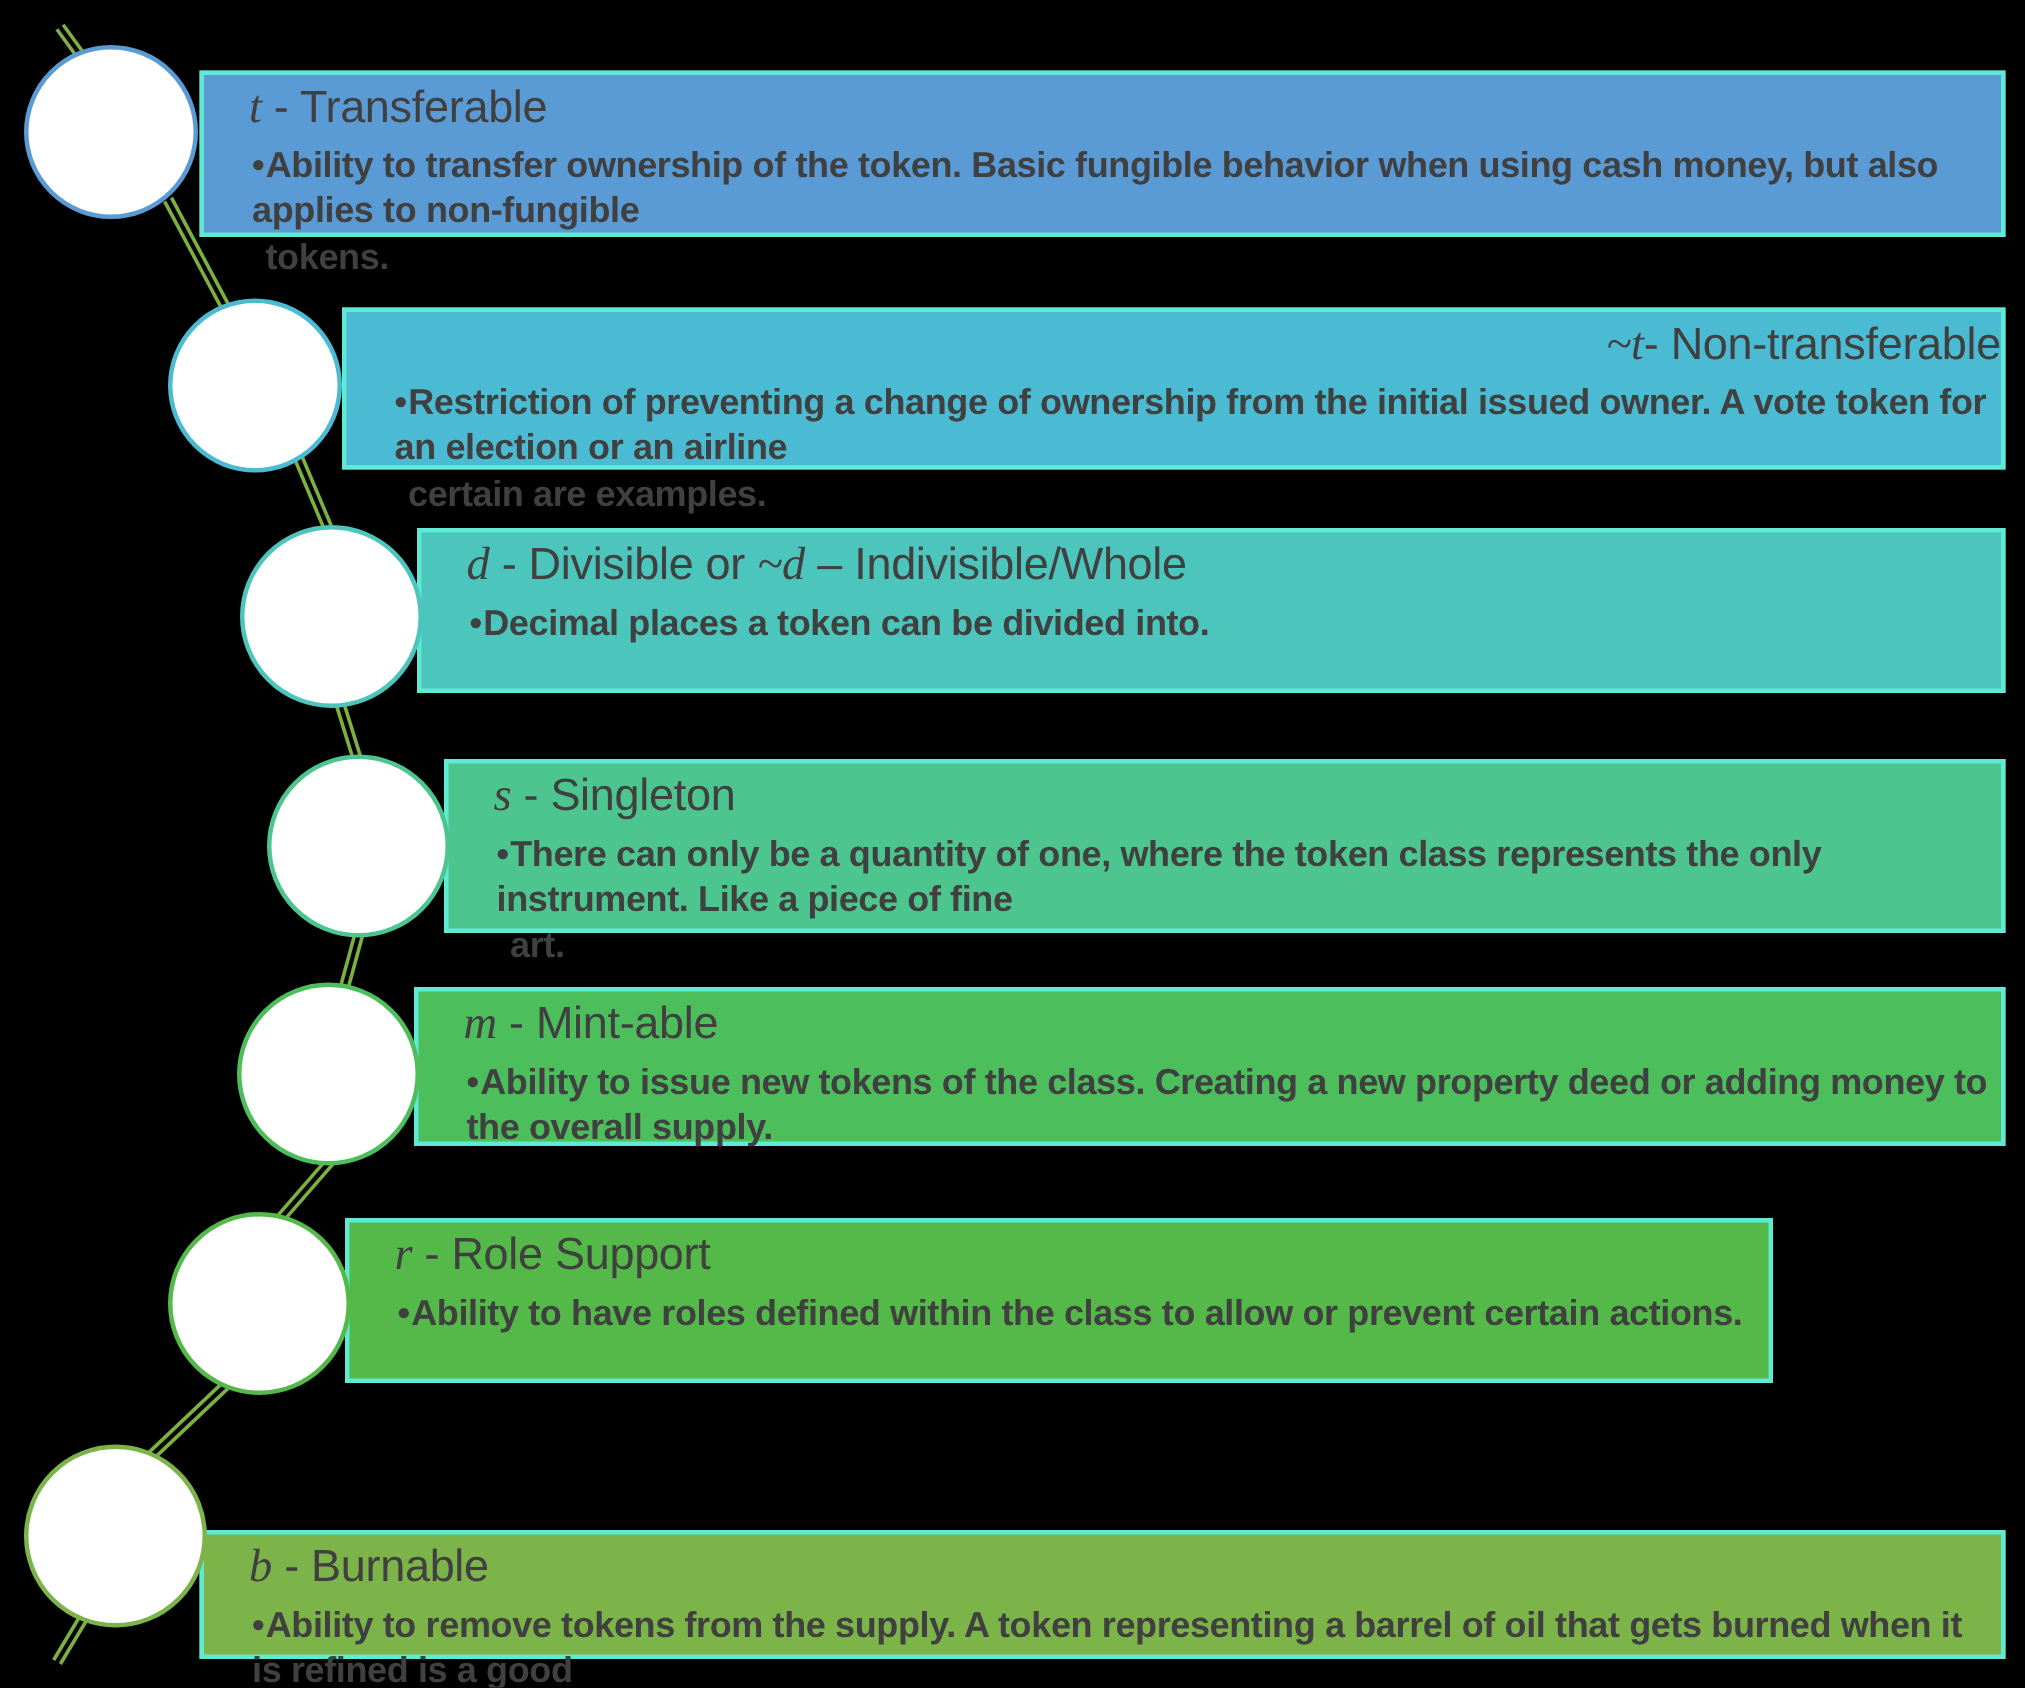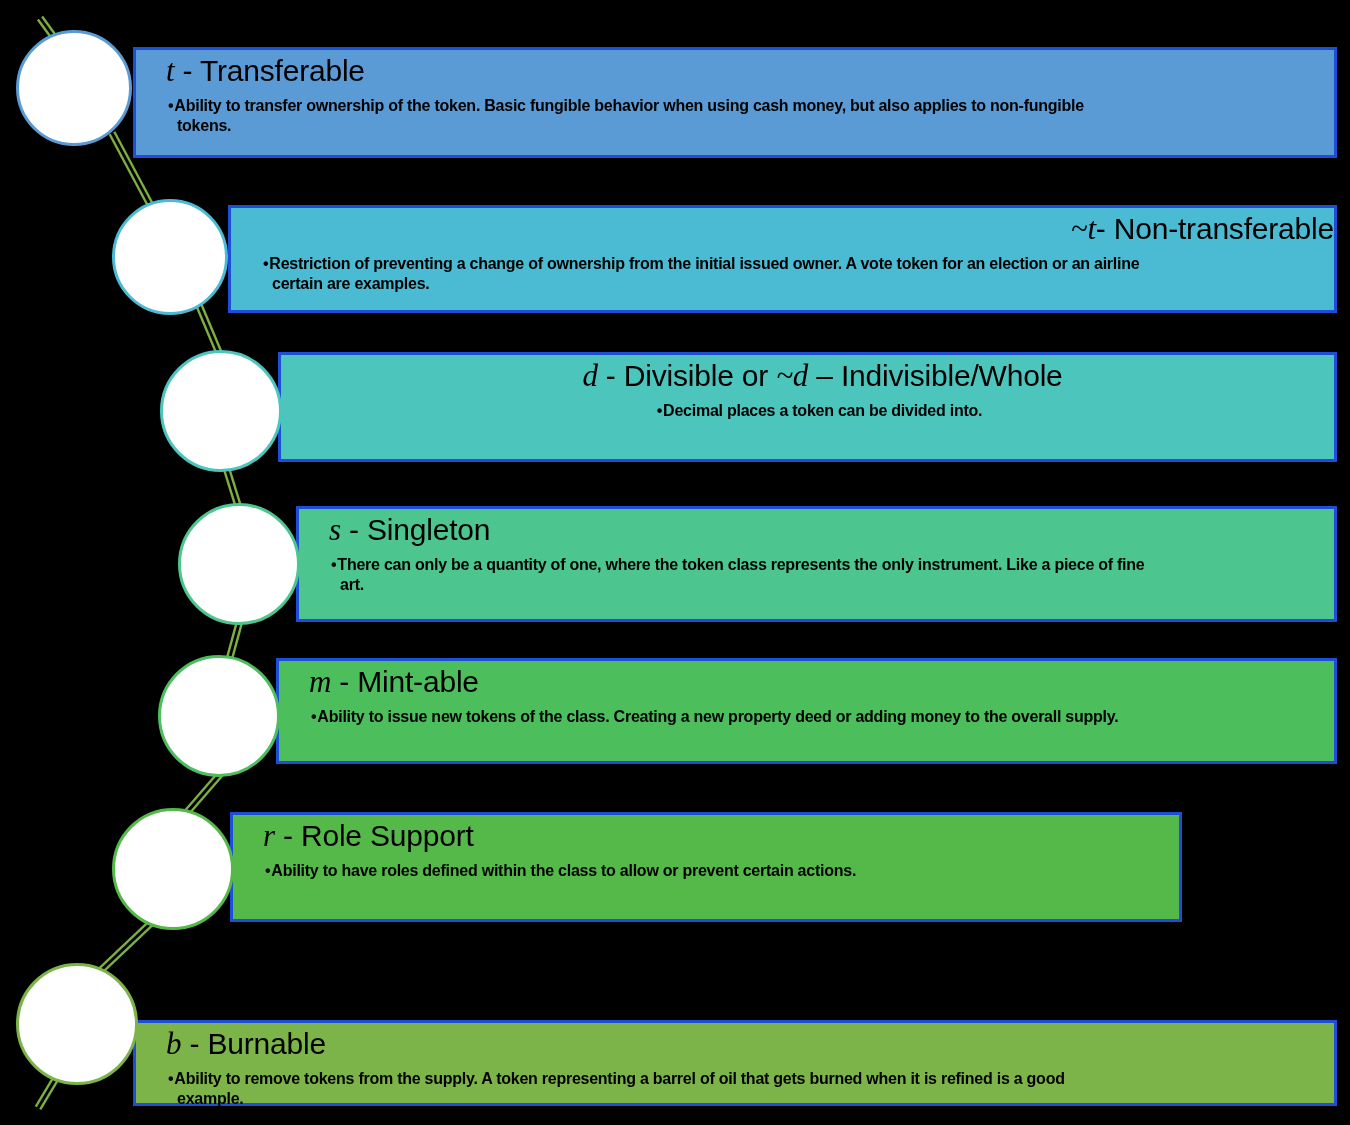--- a/index.html
+++ b/index.html
@@ -9,38 +9,38 @@
   }
   #stage{position:absolute;left:0;top:0;width:1350px;height:1125px;}
 
   svg.connectors{position:absolute;left:0;top:0;width:1350px;height:1125px;pointer-events:none;}
 
   .row{position:absolute;}
 
   .band{
     position:absolute;
     box-sizing:border-box;
-    border:3px solid #1d4ed8;
-    color:#000000;
+    border:3px solid #5eead4;
+    color:#404040;
     padding:4px 0 6px 0;
   }
   .band-title{
     font-size:30px;
     line-height:1.12;
     white-space:nowrap;
     font-weight:400;
     letter-spacing:-0.2px;
   }
   .band-title .sym{
     font-family:"Liberation Serif", serif;
     font-style:italic;
     font-size:31px;
   }
   .band-body{
-    font-size:16px;
+    font-size:24px;
     font-weight:bold;
     line-height:1.28;
     letter-spacing:-0.25px;
     margin-top:7px;
   }
   .band-body .bullet{margin-right:1px;}
   .band-body .cont{display:block;padding-left:9px;}
 
   .circle{
     position:absolute;
@@ -98,21 +98,21 @@
         <div class="circle" style="left: 16px; top: 30px; width: 116px; height: 116px; border: 3px solid rgb(91, 155, 213);"></div>
       </div>
       <div class="row">
         <div class="band" style="left: 228px; top: 205px; width: 1109px; height: 108px; background: rgb(75, 187, 211);">
           <div class="band-title" style="padding-left: 30px; text-align: right;"><span class="sym">~t</span><span>- </span><span>Non-transferable</span></div>
           <div class="band-body" style="padding-left: 32px; padding-right: 8px;"><span class="bullet">•</span><span>Restriction of preventing a change of ownership from the initial issued owner.  A vote token for an election or an airline</span><span class="cont">certain are examples.</span></div>
         </div>
         <div class="circle" style="left: 112px; top: 199px; width: 116px; height: 116px; border: 3px solid rgb(75, 187, 211);"></div>
       </div>
       <div class="row">
-        <div class="band" style="left: 278px; top: 352px; width: 1059px; height: 110px; background: rgb(76, 197, 189); text-align: center;">
+        <div class="band" style="left: 278px; top: 352px; width: 1059px; height: 110px; background: rgb(76, 197, 189);">
           <div class="band-title" style="padding-left: 30px;"><span class="sym">d</span><span> - </span><span>Divisible or </span><span class="sym">~d</span><span> – </span><span>Indivisible/Whole</span></div>
           <div class="band-body" style="padding-left: 32px; padding-right: 8px;"><span class="bullet">•</span><span>Decimal places a token can be divided into.</span></div>
         </div>
         <div class="circle" style="left: 160px; top: 350px; width: 122px; height: 122px; border: 3px solid rgb(76, 197, 189);"></div>
       </div>
       <div class="row">
         <div class="band" style="left: 296px; top: 506px; width: 1041px; height: 116px; background: rgb(76, 198, 142);">
           <div class="band-title" style="padding-left: 30px;"><span class="sym">s</span><span> - </span><span>Singleton</span></div>
           <div class="band-body" style="padding-left: 32px; padding-right: 8px;"><span class="bullet">•</span><span>There can only be a quantity of one, where the token class represents the only instrument.  Like a piece of fine</span><span class="cont">art.</span></div>
         </div>

